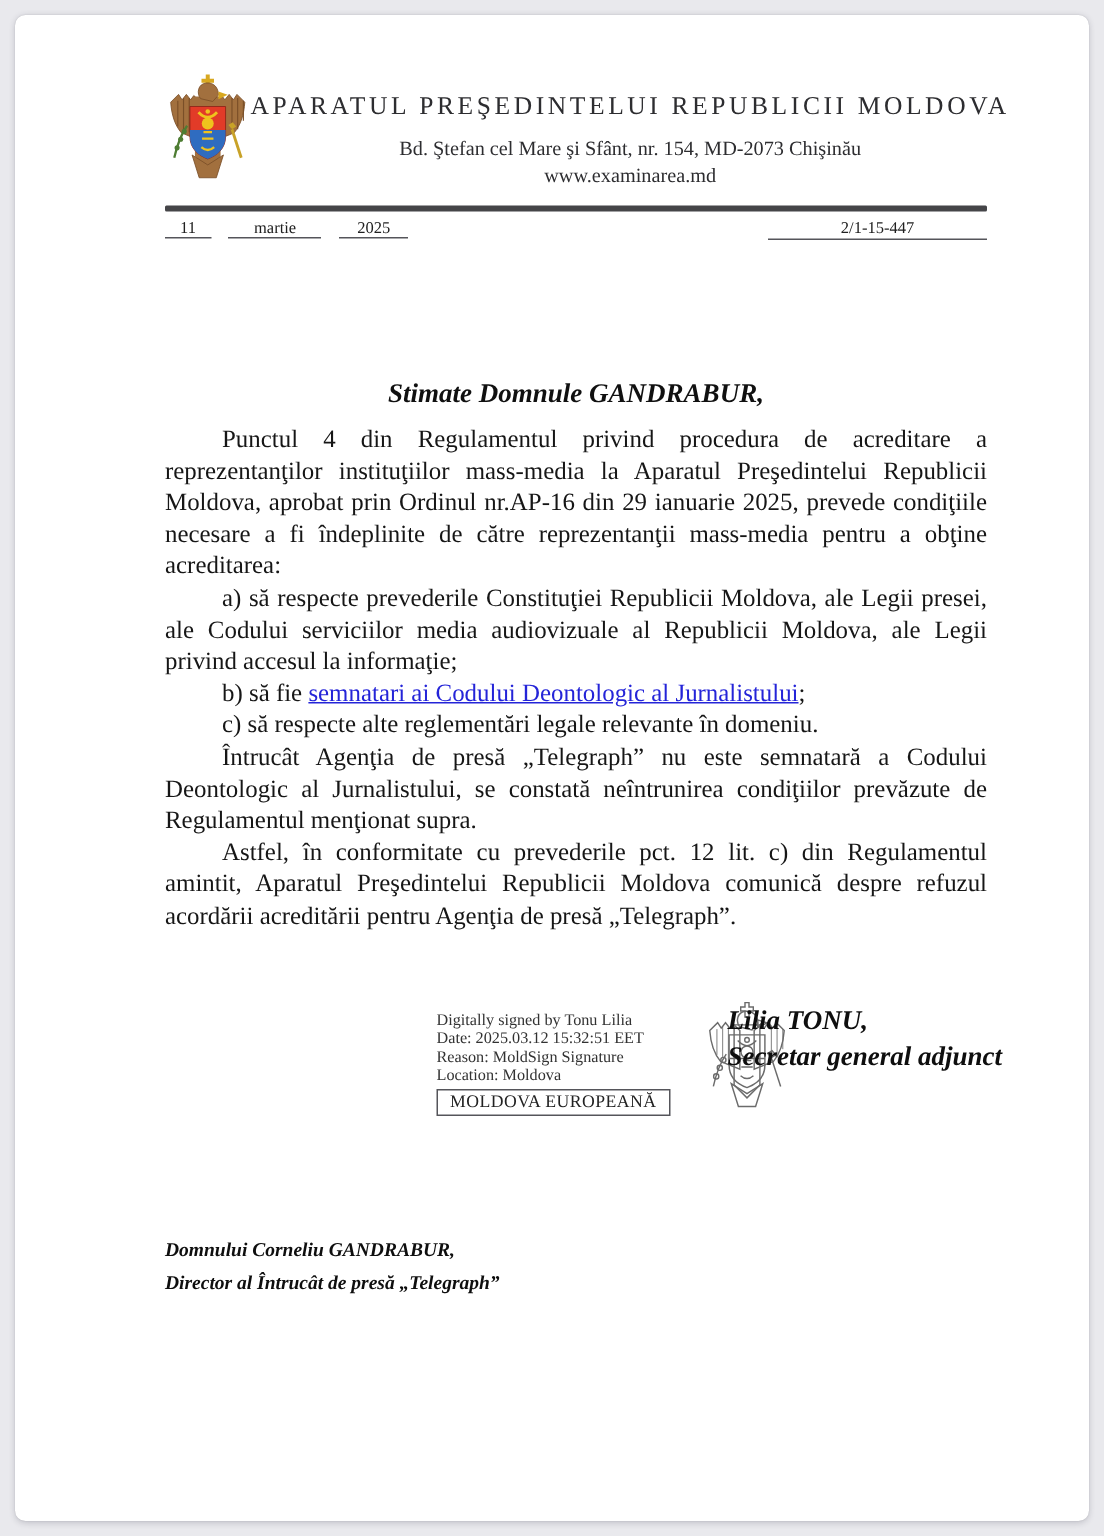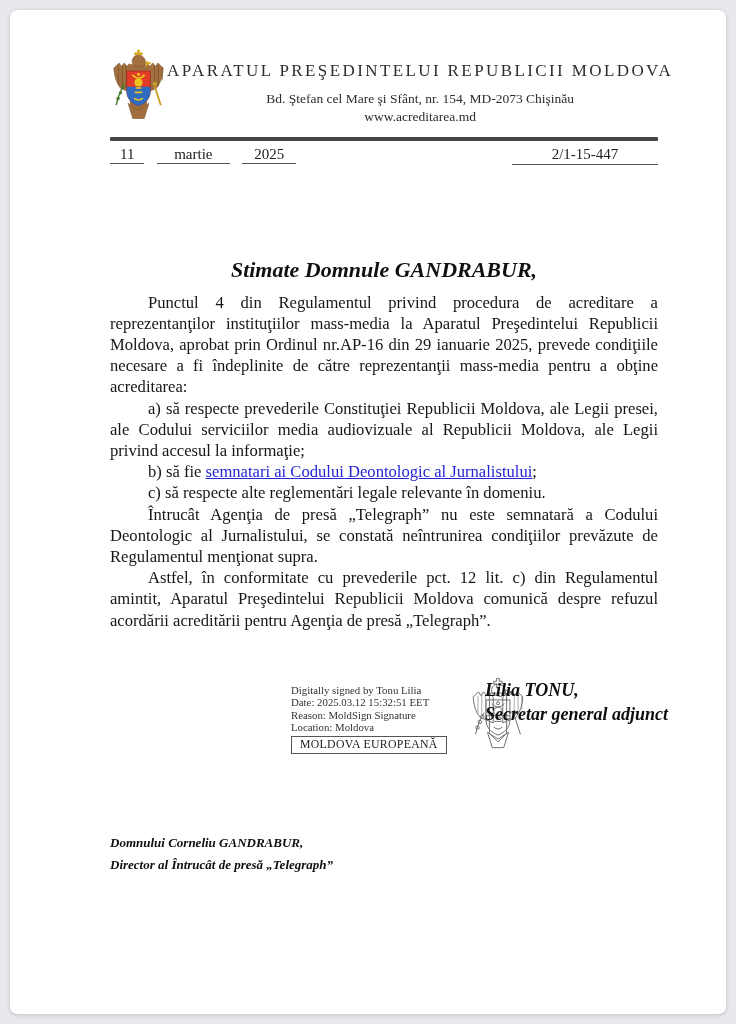--- a/index.html
+++ b/index.html
@@ -20,28 +20,28 @@
   }
   
   .header{display:flex;align-items:flex-start;}
   .emblem{width:57px;height:84px;flex:none;}
   .header-text{flex:1;text-align:center;padding-top:13px;color:#2d2d30;}
   .org{font-size:17px;letter-spacing:2.4px;white-space:nowrap;}
   .addr{font-size:13.5px;margin-top:10px;}
   .site{font-size:13.5px;margin-top:2px;}
   .rule{height:3.5px;background:var(--rule,#454548);margin-top:5px;border-radius:1px;}
   
-  .daterow{margin-top:5px;display:flex;justify-content:space-between;align-items:flex-start;font-size:15px;color:#202020;}
+  .daterow{margin-top:5px;display:flex;justify-content:space-between;align-items:flex-start;font-size:11px;color:#202020;}
   .dr-left span{display:inline-block;border-bottom:1.4px solid #55555a;text-align:center;margin-right:9px;}
   .dr-day{padding:0 10px;}
   .dr-month{padding:0 17px;}
   .dr-year{padding:0 12px;}
   .dr-number{display:inline-block;width:146px;text-align:center;border-bottom:1.4px solid #55555a;padding-bottom:1px;}
   
-  .salutation{margin-top:92px;text-align:center;font-weight:bold;font-style:italic;font-size:22px;color:#101010;}
+  .salutation{margin-top:92px;text-align:center;font-weight:bold;font-style:italic;font-size:18px;color:#101010;}
   .bodytext{margin-top:9px;}
   .bodytext p{margin:0;text-indent:38px;text-align:justify;font-size:16.6px;line-height:21.2px;}
   a.doc-link{color:var(--link,#2424d8);text-decoration:underline;cursor:pointer;}
   
   .sigrow{position:relative;height:90px;margin-top:42px;}
   .digital{position:absolute;left:181px;top:11px;width:190px;font-size:10.8px;line-height:12.4px;color:#323232;}
   .digital .badge{display:inline-block;margin-top:3px;border:1px solid #55555a;padding:1px 8px 2px;font-size:11.8px;letter-spacing:.3px;color:#222;}
   .sig-emblem{position:absolute;left:356px;top:4px;width:64px;height:84px;}
   .sig-name{position:absolute;right:-10px;top:7px;text-align:left;font-weight:bold;font-style:italic;color:#0e0e0e;}
   .sig-name .nm{font-size:18px;margin-right:36px;}
@@ -88,21 +88,21 @@
         <path d="M23.5 28 q6.5 7 13 0" stroke="#efc31d" stroke-width="2" fill="none"></path>
         <circle cx="30" cy="27.5" r="1.6" fill="#efc31d"></circle>
         <circle cx="30" cy="36" r="4.2" fill="#efc31d"></circle>
         <path d="M27 42 h6 M26 46.5 h8" stroke="#efc31d" stroke-width="1.6"></path>
         <path d="M25.5 52.5 q4.5 4 9 0" stroke="#efc31d" stroke-width="1.6" fill="none"></path>
       </svg>
     </span>
     <div class="header-text">
       <div class="org">APARATUL PREŞEDINTELUI REPUBLICII MOLDOVA</div>
       <div class="addr">Bd. Ştefan cel Mare şi Sfânt, nr. 154, MD-2073 Chişinău</div>
-      <div class="site">www.acreditarea.md</div>
+      <div class="site">www.examinarea.md</div>
     </div>
   </div>
 
   <div class="rule"></div>
 
   <div class="daterow">
     <div class="dr-left">
       <span class="dr-day">11</span>
       <span class="dr-month">martie</span>
       <span class="dr-year">2025</span>

